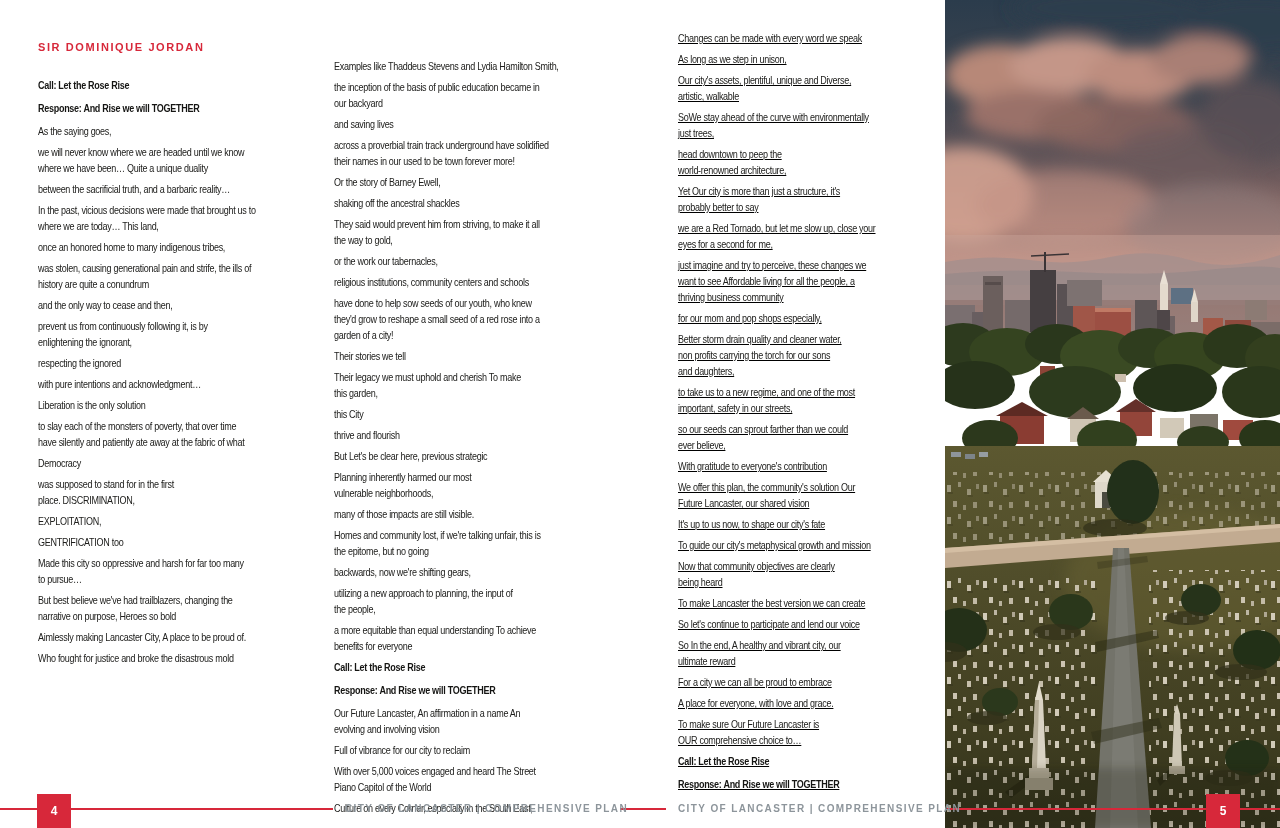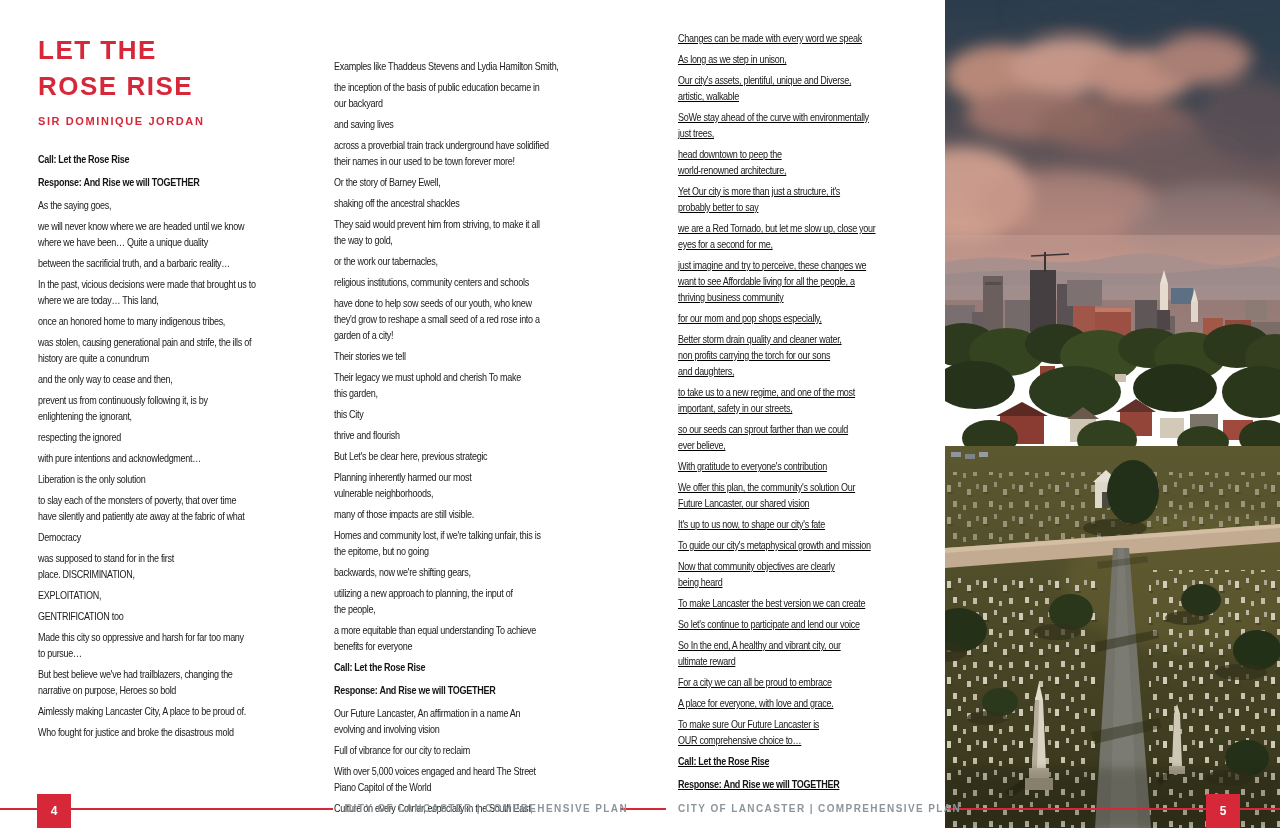--- a/index.html
+++ b/index.html
@@ -47,22 +47,20 @@
     position:absolute;top:802px;z-index:6;font-size:10px;letter-spacing:1.4px;
     color:#8d959b;white-space:nowrap;line-height:14px;font-weight:bold;
   }
   #footer-left{left:345px;}
   #footer-right{left:678px;}
 </style>
 </head>
 <body>
 
 <div class="col" id="col-1">
-  <h1 class="title">LET THE
-ROSE RISE</h1>
   <div class="author">SIR DOMINIQUE JORDAN</div>
   <div class="paras">
       <p class="para bold">Call: Let the Rose Rise</p>
       <p class="para bold">Response: And Rise we will TOGETHER</p>
       <p class="para">As the saying goes,</p>
       <p class="para">we will never know where we are headed until we know
 where we have been… Quite a unique duality</p>
       <p class="para">between the sacrificial truth, and a barbaric reality…</p>
       <p class="para">In the past, vicious decisions were made that brought us to
 where we are today… This land,</p>

